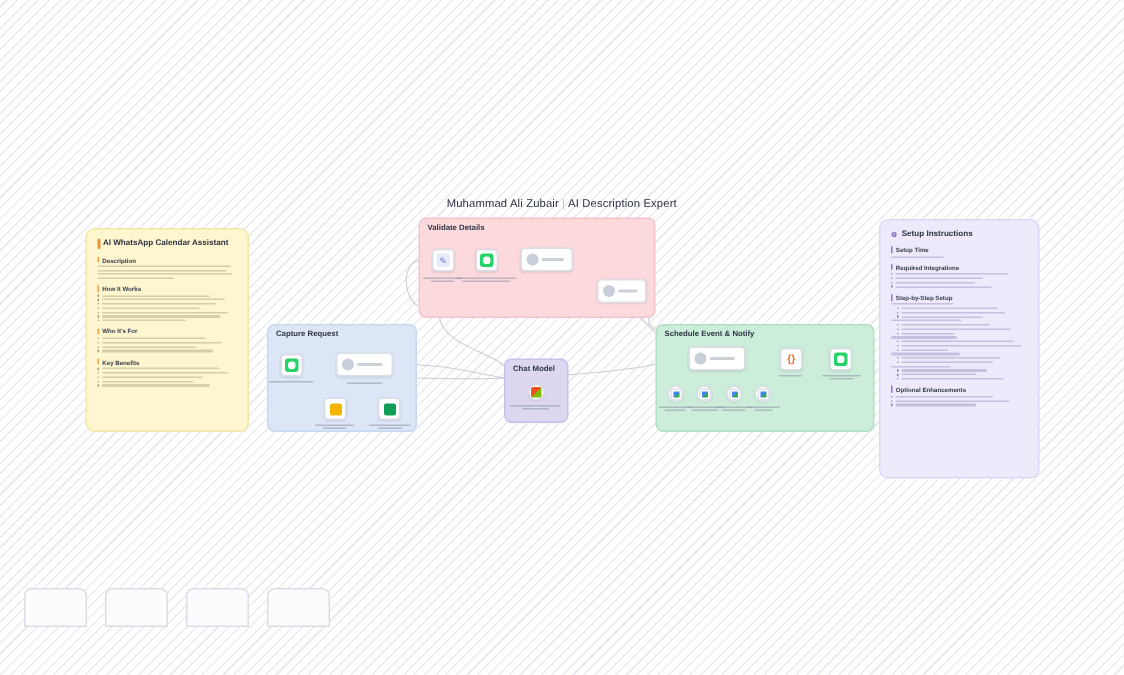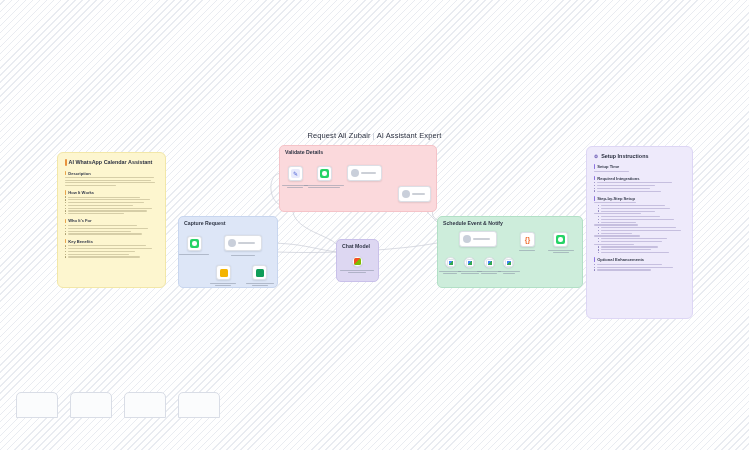--- a/index.html
+++ b/index.html
@@ -125,21 +125,21 @@
   .g-code{font-size:7px;color:#ef6c2e;font-weight:bold;line-height:1;}
   .g-ai{width:8px;height:8px;border-radius:50%;background:#c9cfda;}
   .g-chat{width:7px;height:7px;border-radius:1.5px;background:linear-gradient(135deg,#f25022 0 50%,#7fba00 50% 100%);}
 </style>
 </head>
 <body>
 
 <div class="canvas">
 
   <div class="page-title">
-    <span>Request Ali Zubair</span><span class="sep">|</span><span>AI Assistant Expert</span>
+    <span>Muhammad Ali Zubair</span><span class="sep">|</span><span>AI Description Expert</span>
   </div>
 
   <svg class="wires">
     <g fill="none" stroke="#c9ccd6" stroke-width="0.7">
 
       <path d="M303,173 L317,173"></path>
       <path d="M332,173 L347,173"></path>
       <path d="M382,172 C392,172 392,192 398,192"></path>
       <path d="M382,176 C395,178 395,196 398,196"></path>
 

